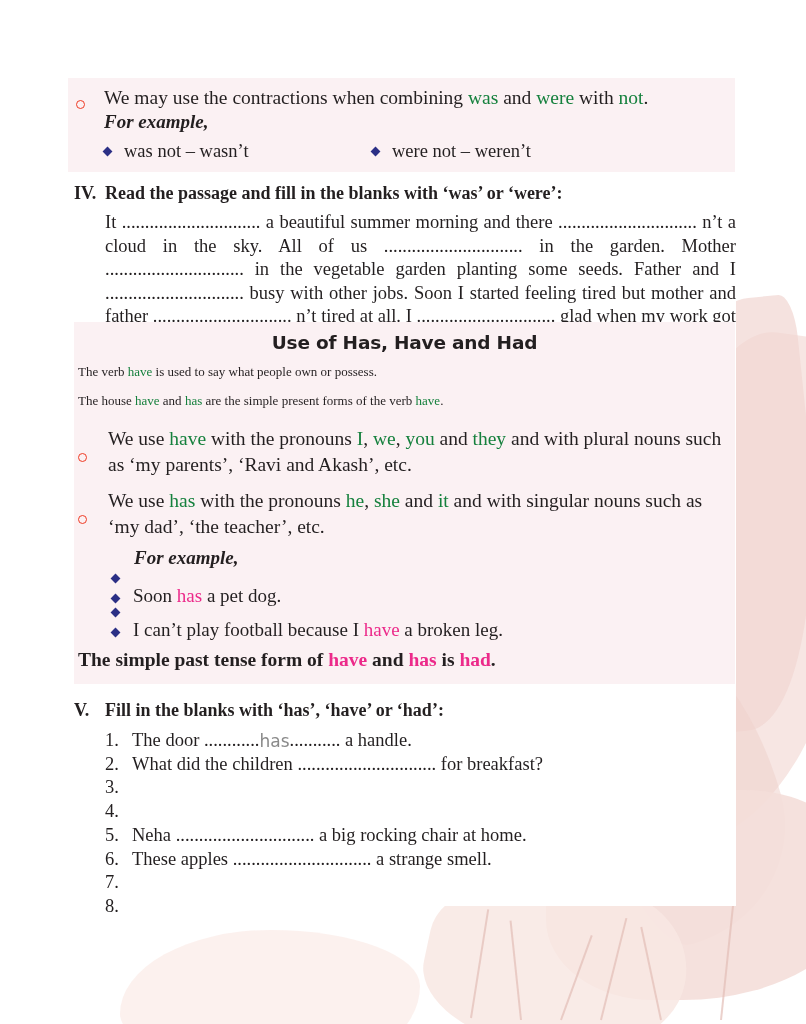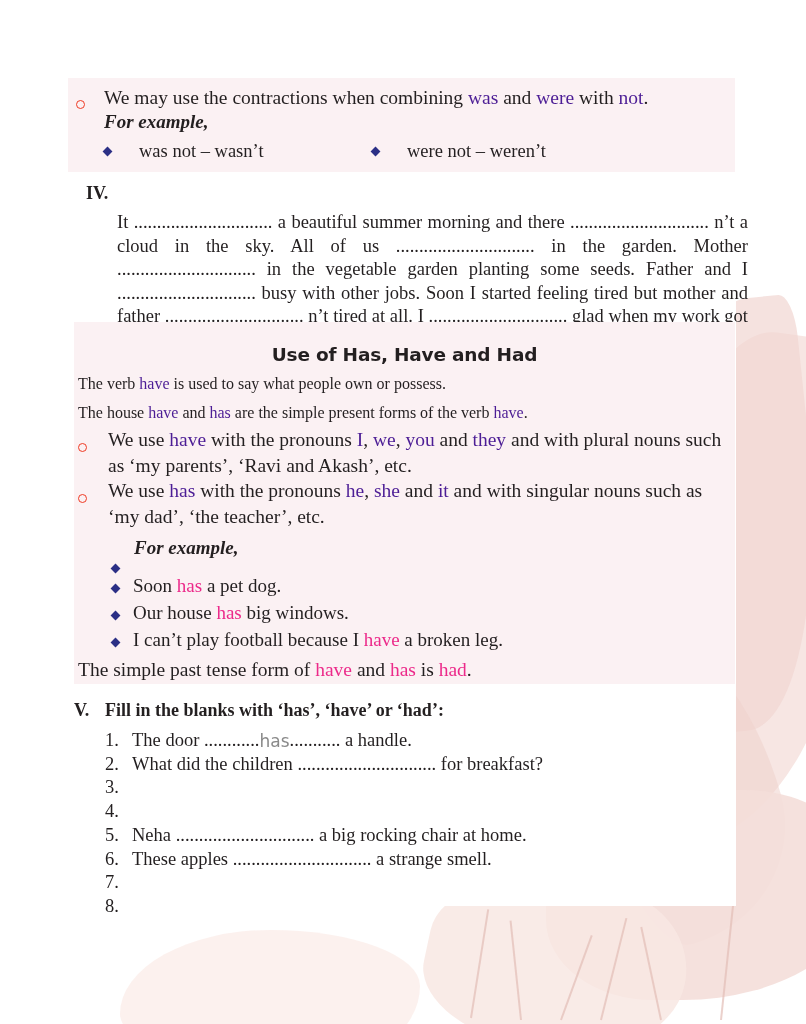--- a/index.html
+++ b/index.html
@@ -91,21 +91,21 @@
     left: 0;
     top: 0;
     width: 736px;
     background: #ffffff;
   }
 
   
   .pink-box {
     background: #fbf1f3;
   }
-  .kw-blue   { color: #4c1d95; }
+  .kw-blue   { color: #15803d; }
   .kw-pink   { color: #ec2a8a; }
 
   .ring-bullet {
     display: inline-block;
     width: 9px; height: 9px;
     border: 1.6px solid #ef3b24;
     border-radius: 50%;
     box-sizing: border-box;
     vertical-align: middle;
   }
@@ -151,28 +151,28 @@
   #contractions-box .examples {
     display: flex;
     margin-top: 7px;
     padding-left: 28px;
     font-size: 18.5px;
     color: #231f20;
   }
   #contractions-box .examples .ex {
     display: flex;
     align-items: center;
-    gap: 28px;
+    gap: 13px;
   }
   #contractions-box .examples .ex:first-child { width: 268px; }
 
   
   #exercise-iv {
     position: absolute;
-    left: 86px; top: 183px;
+    left: 74px; top: 183px;
     width: 662px;
   }
   #exercise-iv .head {
     display: flex;
     font-size: 18px;
     font-weight: bold;
     color: #231f20;
   }
   #exercise-iv .head .num { width: 31px; flex: 0 0 31px; }
   #exercise-iv .passage {
@@ -184,41 +184,41 @@
     color: #231f20;
   }
 
   
   #has-have-box {
     position: absolute;
     left: 74px; top: 322px;
     width: 661px;
     height: 362px;
     box-sizing: border-box;
-    padding: 22px 4px 4px 4px;
+    padding: 10px 4px 4px 4px;
   }
   #has-have-box h2 {
     margin: 0;
     font-family: "DejaVu Sans", "Liberation Sans", sans-serif;
     font-size: 18.5px;
     font-weight: bold;
     text-align: center;
     color: #231f20;
     letter-spacing: -.2px;
     padding-bottom: 4px;
   }
   #has-have-box .line {
-    font-size: 16px;
+    font-size: 13px;
     line-height: 29px;
     color: #231f20;
   }
   #has-have-box .bullet-para {
     display: flex;
-    align-items: flex-start;
-    margin-top: 0;
+    align-items: center;
+    margin-top: 11px;
   }
   #has-have-box .bullet-para .bul {
     flex: 0 0 30px;
     width: 30px;
     padding-top: 10px;
   }
   #has-have-box .bullet-para .body {
     font-size: 19.5px;
     line-height: 25.5px;
     color: #231f20;
@@ -243,20 +243,21 @@
     gap: 14px;
     font-size: 19px;
     line-height: 27px;
     color: #231f20;
   }
   #has-have-box .closing {
     font-size: 19.5px;
     line-height: 29px;
     color: #231f20;
     margin-top: 2px;
+    font-weight: bold;
   }
 
   
   #exercise-v {
     position: absolute;
     left: 74px; top: 700px;
     width: 662px;
   }
   #exercise-v .head {
     display: flex;
@@ -336,20 +337,21 @@
       <div class="ex">
         <span class="diamond-bullet"></span>
         <span>were not  –  weren’t</span>
       </div>
     </div>
   </div>
 
   <div id="exercise-iv">
     <div class="head">
       <span class="num">IV.</span>
+      <span>Read the passage and fill in the blanks with ‘was’ or ‘were’:</span>
     </div>
     <div class="passage">It .............................. a beautiful summer morning and there .............................. n’t a cloud in the sky. All of us .............................. in the garden. Mother .............................. in the vegetable garden planting some seeds. Father and I .............................. busy with other jobs. Soon I started feeling tired but mother and father .............................. n’t tired at all. I .............................. glad when my work got over as I could play.</div>
   </div>
 
   <div id="has-have-box" class="pink-box">
     <h2>Use of Has, Have and Had</h2>
 
     <div class="line">
       <span>The verb </span><span class="kw-blue">have</span><span> is used to say what people own or possess.</span>
     </div>
@@ -377,21 +379,20 @@
     <ul class="examples">
       <li>
         <span class="diamond-bullet"></span>
       </li>
       <li>
         <span class="diamond-bullet"></span>
         <span><span>Soon </span><span class="kw-pink">has</span><span> a pet dog.</span></span>
       </li>
       <li>
         <span class="diamond-bullet"></span>
-        <span><span>Our house </span><span class="kw-pink">has</span><span> big windows.</span></span>
       </li>
       <li>
         <span class="diamond-bullet"></span>
         <span><span>I can’t play football because I </span><span class="kw-pink">have</span><span> a broken leg.</span></span>
       </li>
     </ul>
 
     <div class="closing">
       <span>The simple past tense form of </span><span class="kw-pink">have</span><span> and </span><span class="kw-pink">has</span><span> is </span><span class="kw-pink">had</span><span>.</span>
     </div>

